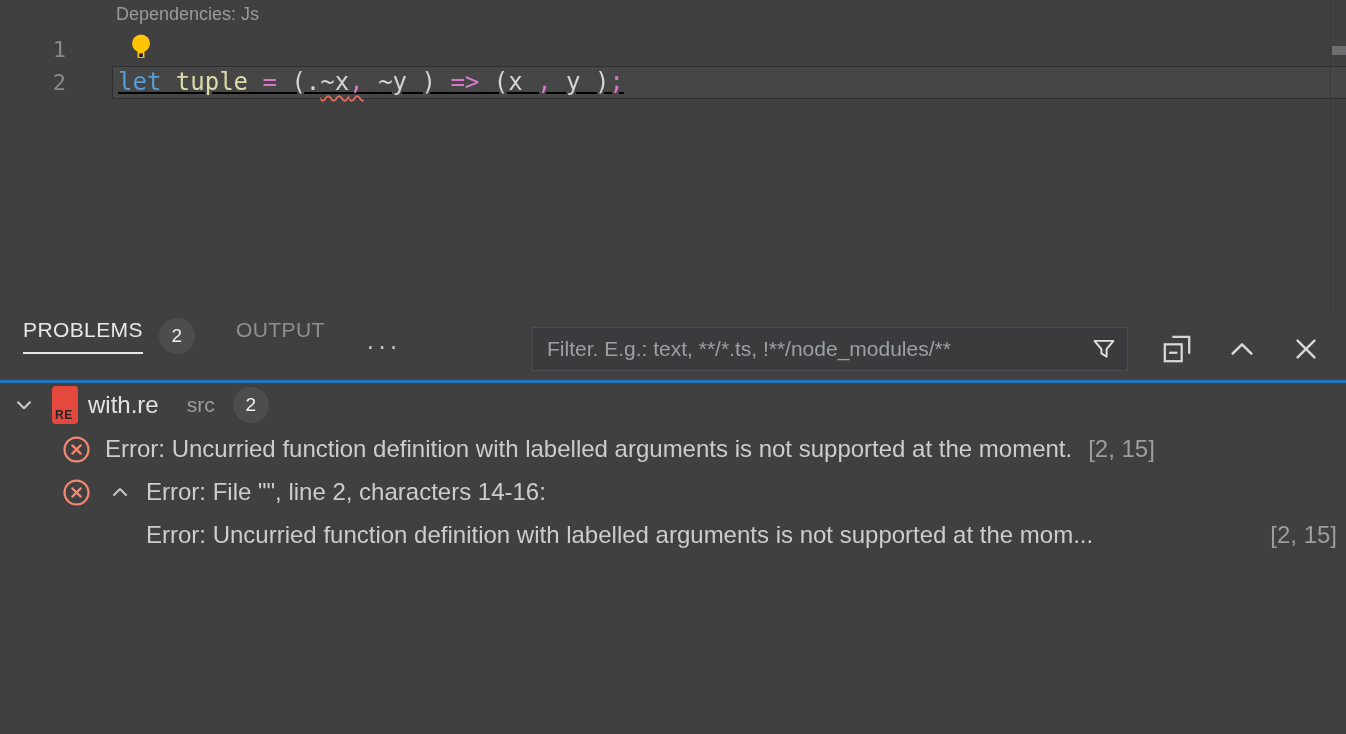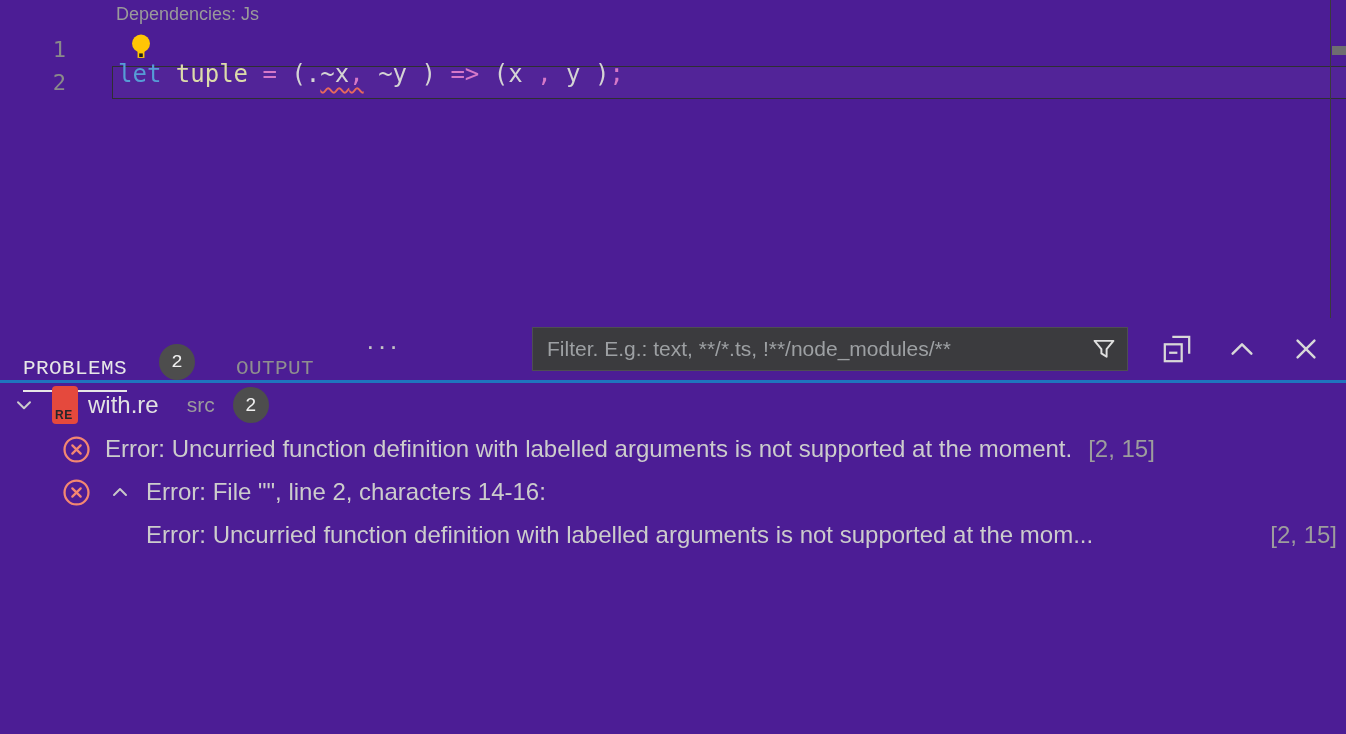--- a/index.html
+++ b/index.html
@@ -1,46 +1,46 @@
 <!DOCTYPE html>
 <html><head>
 <meta charset="utf-8">
 <style>
   html,body{margin:0;padding:0;background:#111;}
-  #app{position:relative;width:1346px;height:734px;overflow:hidden;background:#4c1d95;
+  #app{position:relative;width:1346px;height:734px;overflow:hidden;background:#404040;
        font-family:"Liberation Sans",sans-serif;-webkit-font-smoothing:antialiased;}
 
   
   .editor{position:absolute;top:0;left:0;right:0;height:318px;}
   .codelens{position:absolute;left:116px;top:4px;font-size:18px;color:#9A9A9A;cursor:pointer;}
   .line-num{position:absolute;left:0;width:66px;text-align:right;
             font-family:"DejaVu Sans Mono",monospace;font-size:22px;color:#8A8A8A;
             line-height:33px;height:33px;cursor:pointer;}
   #ln1{top:33px;} #ln2{top:66px;}
   .bulb{position:absolute;left:129px;top:33px;width:24px;height:27px;cursor:pointer;}
   .current-line{position:absolute;left:112px;right:0;top:66px;height:33px;box-sizing:border-box;
                 background:rgba(255,255,255,0.035);
                 border-top:1px solid #2F2F32;border-bottom:1px solid #2F2F32;border-left:1px solid #2F2F32;}
-  .code-line{position:absolute;left:118px;top:58px;height:33px;line-height:33px;white-space:pre;
-             font-family:"DejaVu Sans Mono",monospace;font-size:24px;}
+  .code-line{position:absolute;left:118px;top:66px;height:33px;line-height:33px;white-space:pre;
+             font-family:"DejaVu Sans Mono",monospace;font-size:24px;text-decoration:underline;}
   .tok-keyword{color:#569CD6}
   .tok-identifier{color:#DCDCAA}
   .tok-operator{color:#D678C8}
   .tok-plain{color:#D4D4D4}
   .squiggle{text-decoration-line:underline;text-decoration-style:wavy;
             text-decoration-color:#E8695B;text-decoration-thickness:2px;
             text-underline-offset:5px;text-decoration-skip-ink:none;}
   .overview-line{position:absolute;left:1330px;top:0;width:1px;height:318px;background:#3A3A3C;}
   .overview-marker{position:absolute;left:1332px;top:46px;width:14px;height:9px;background:#6E6E70;}
 
   
   .panel{position:absolute;top:318px;left:0;right:0;bottom:0;}
   .panel-header{position:absolute;top:0;left:0;right:0;height:62px;border-bottom:3px solid #1F74BE;}
-  .tab{position:absolute;top:0;height:62px;display:flex;align-items:flex-end;gap:32px;
-       font-size:21px;letter-spacing:0.4px;cursor:pointer;font-family:Liberation Mono, monospace;}
+  .tab{position:absolute;top:0;height:62px;display:flex;align-items:flex-start;gap:16px;
+       font-size:21px;letter-spacing:0.4px;cursor:pointer;}
   .tab-problems{left:23px;color:#E7E7E7;}
   .tab-output{left:236px;color:#8F8F8F;}
   .tab-label{position:relative;}
   .tab-label.active::after{content:"";position:absolute;left:0;right:0;bottom:-12px;height:2px;background:#E7E7E7;}
   .badge{min-width:36px;height:36px;border-radius:18px;background:#4D4D4D;color:#F0F0F0;
          font-size:19px;display:flex;align-items:center;justify-content:center;box-sizing:border-box;padding:0 6px;}
   .more-btn{position:absolute;left:366px;top:0;height:56px;display:flex;align-items:center;
             color:#C5C5C5;font-size:26px;letter-spacing:3px;cursor:pointer;}
   .filter-box{position:absolute;left:532px;top:9px;width:596px;height:44px;box-sizing:border-box;
               background:#3B3B3E;border:1px solid #4E4E52;display:flex;align-items:center;padding:0 10px 0 12px;}

